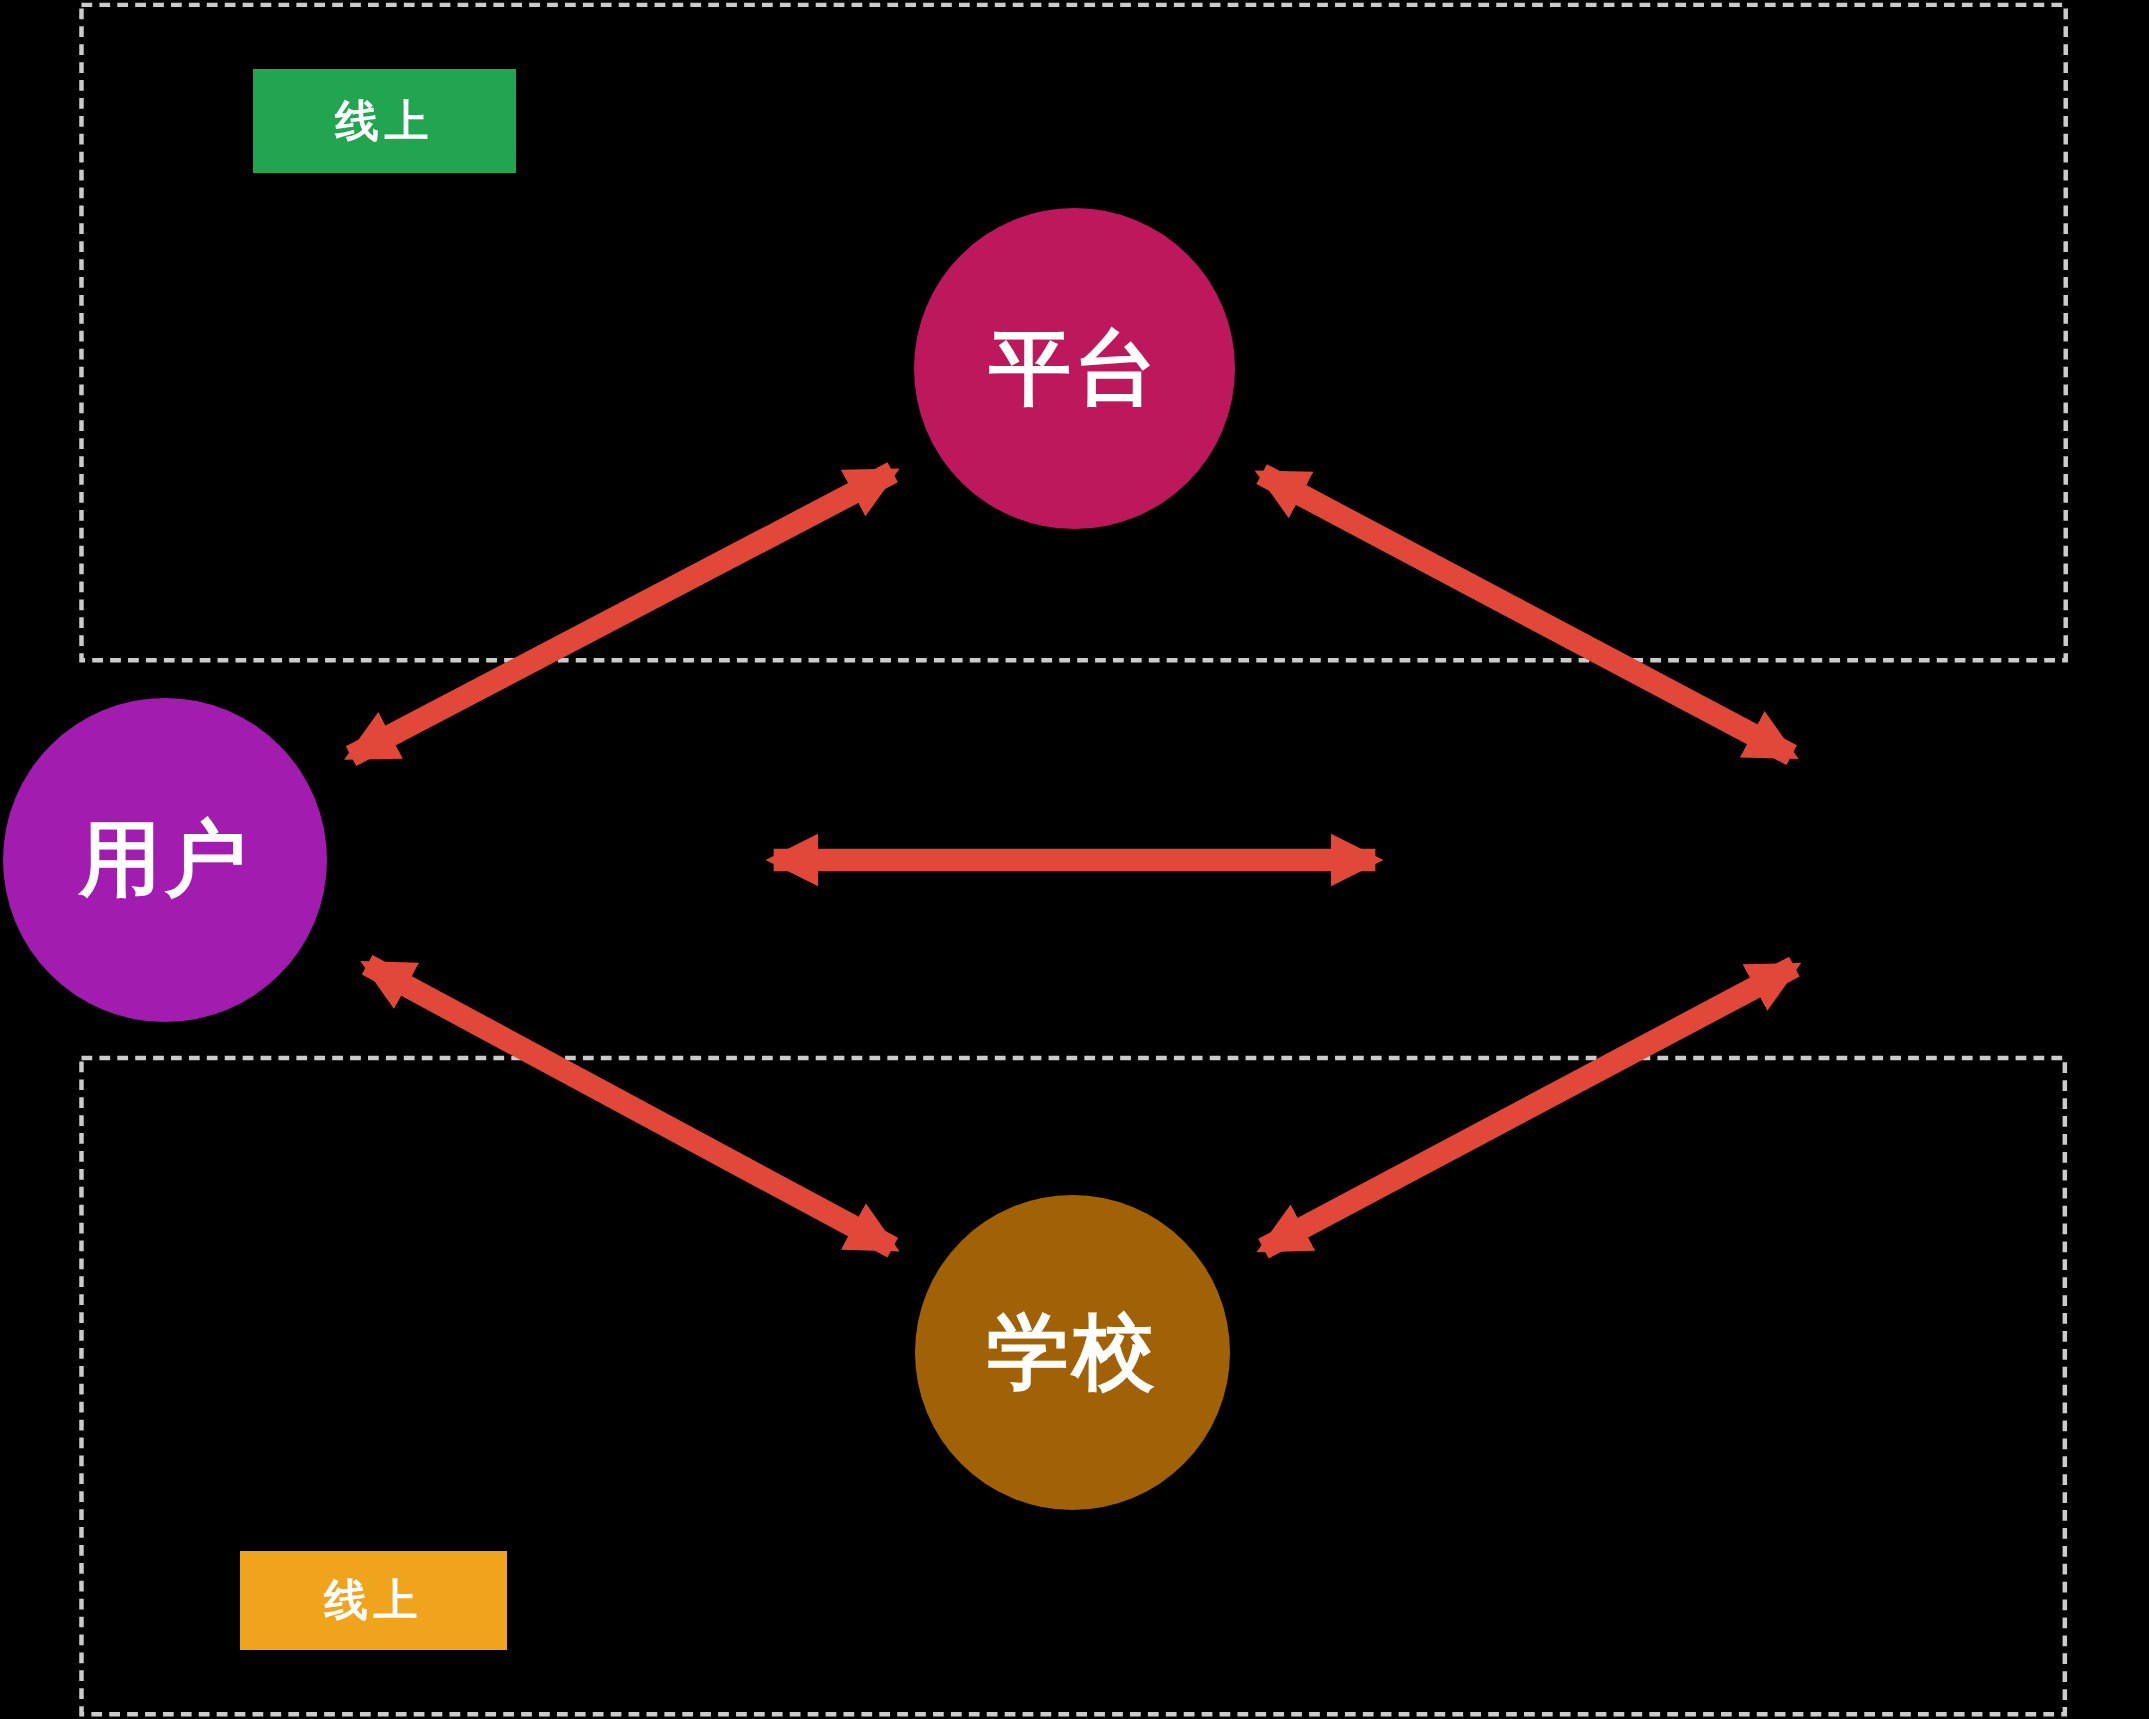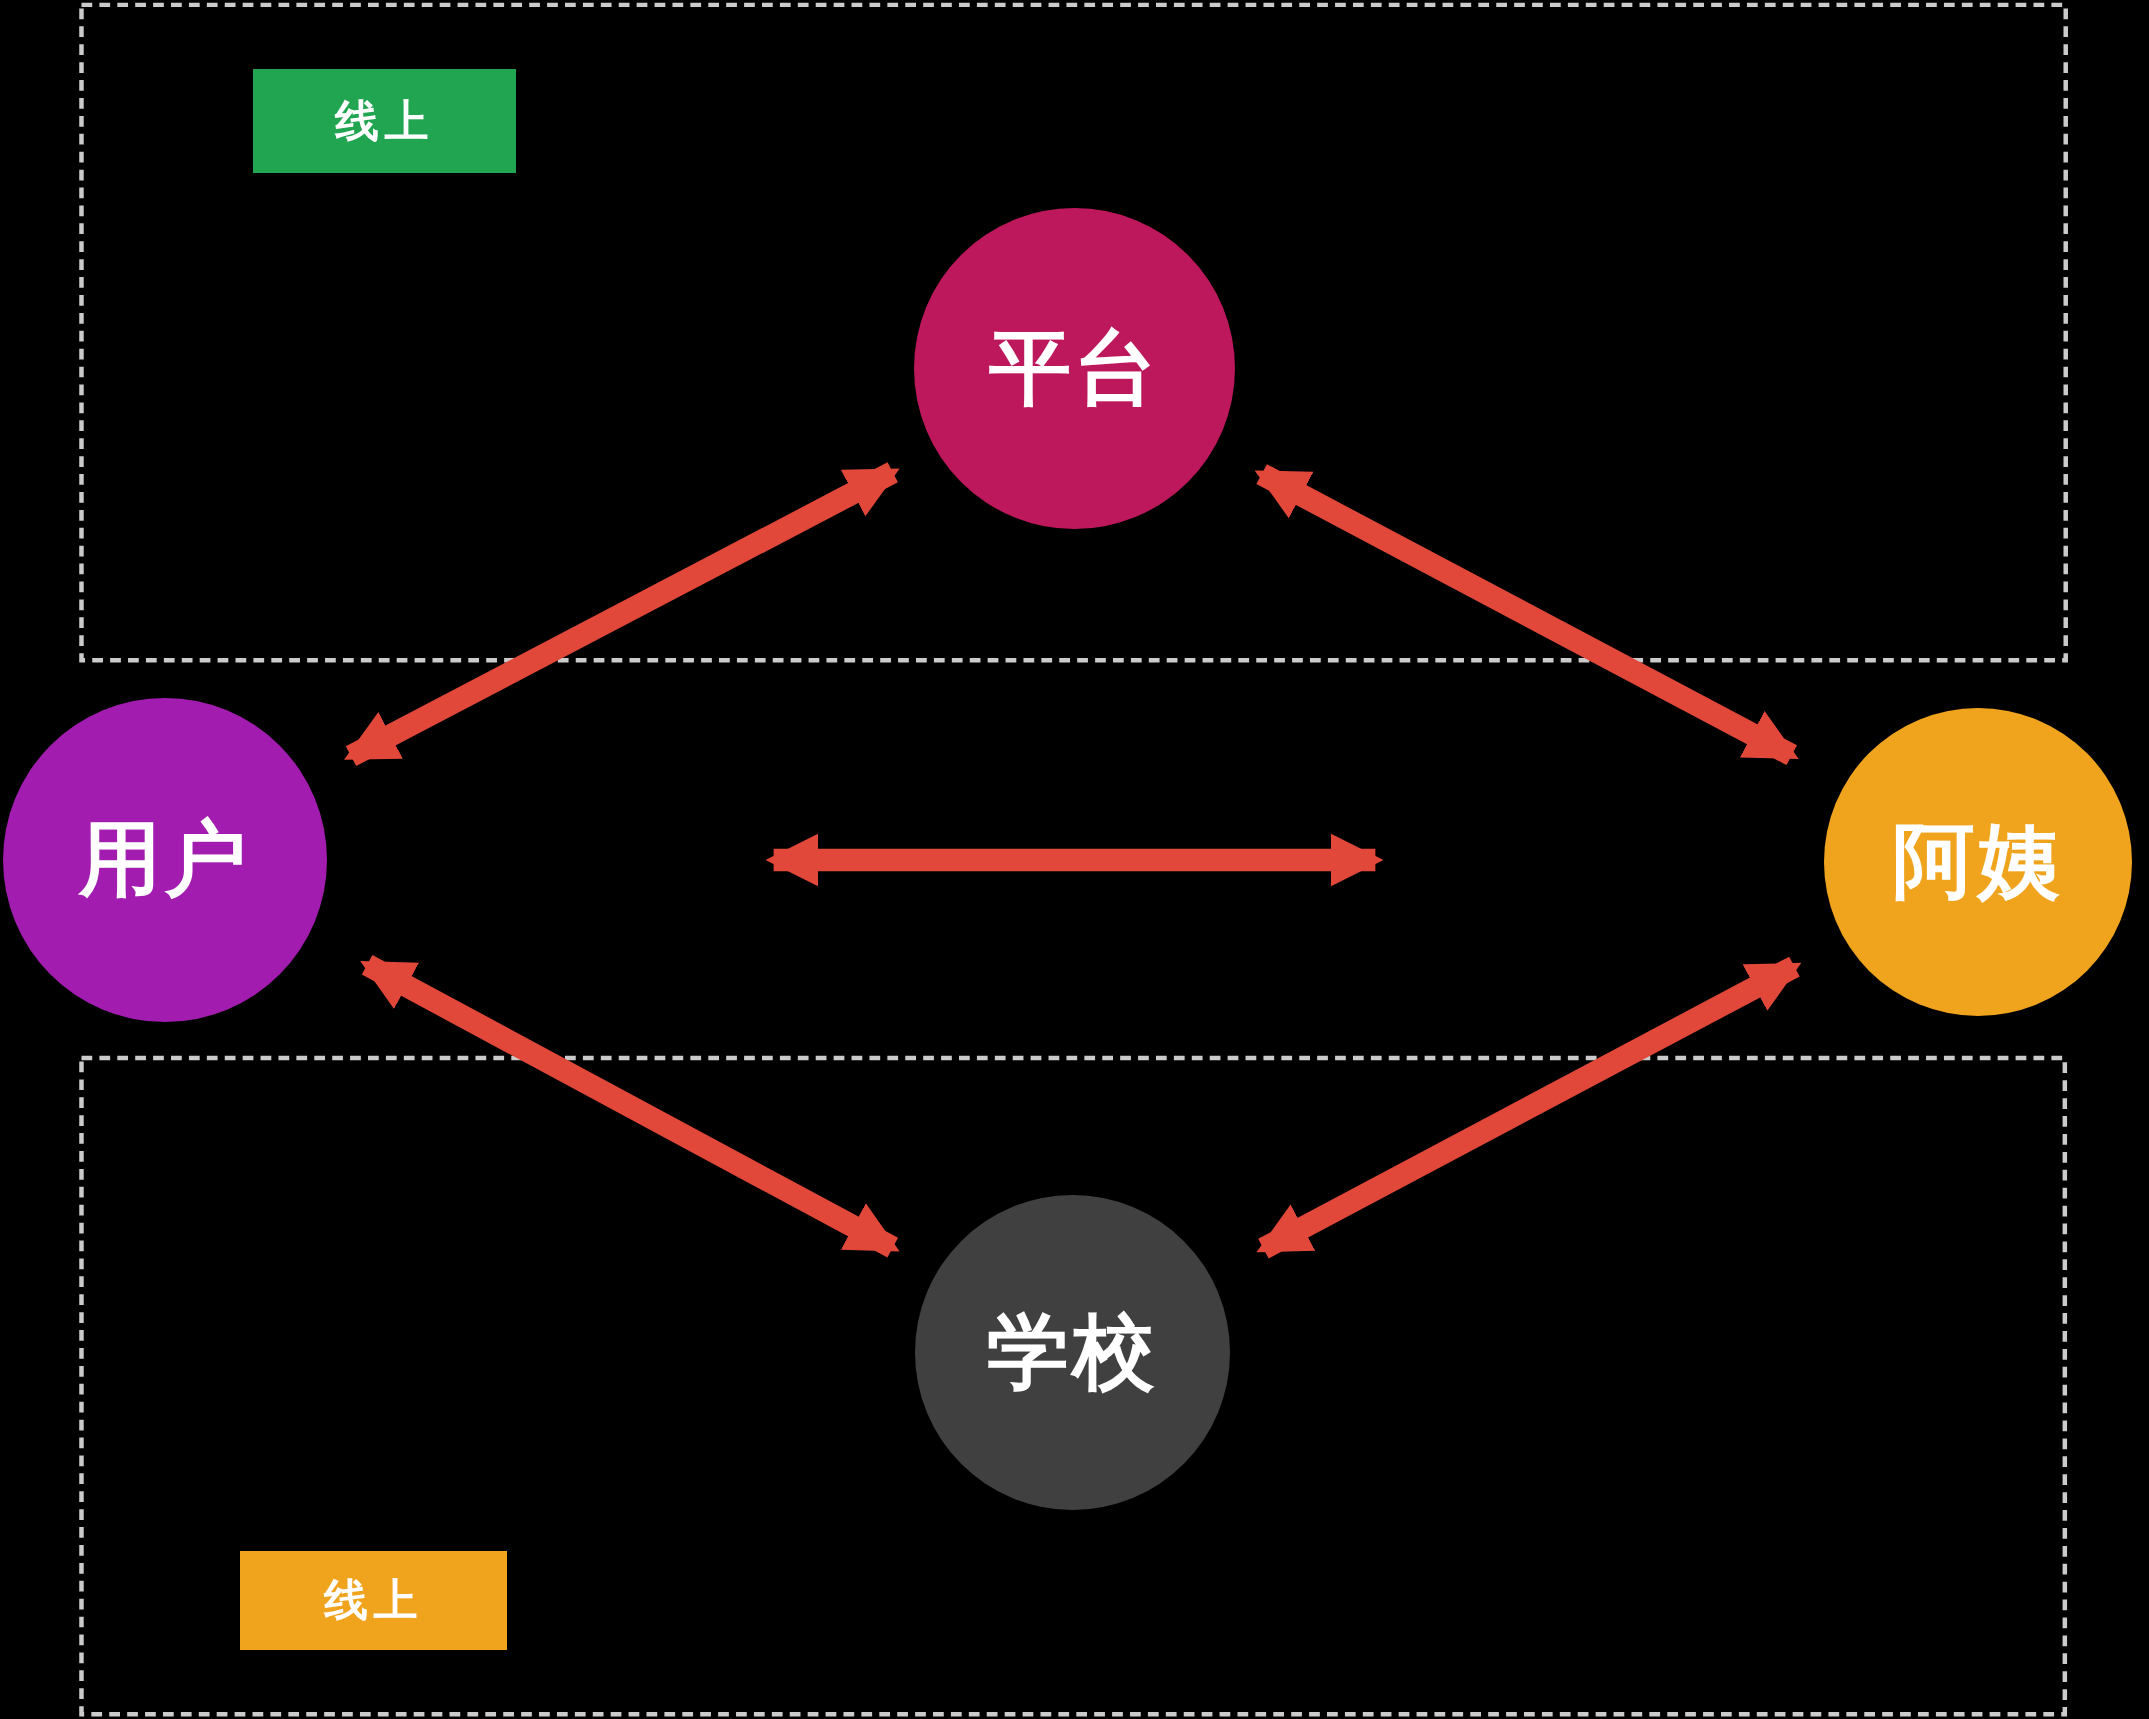--- a/index.html
+++ b/index.html
@@ -91,22 +91,19 @@
   </div>
 
   <div class="node node-platform" style="background-color: #be185d;">
     <span>平台</span>
   </div>
 
   <div class="node node-user" style="background-color: #a21caf;">
     <span>用户</span>
   </div>
 
-  <div class="node node-aunt" style="background-color: rgb(240, 164, 30);">
-    <span>阿姨</span>
-  </div>
 
-  <div class="node node-school" style="background-color: #404040;">
+  <div class="node node-school" style="background-color: #a16207;">
     <span>学校</span>
   </div>
 
 </div>
 
 
 </body></html>

